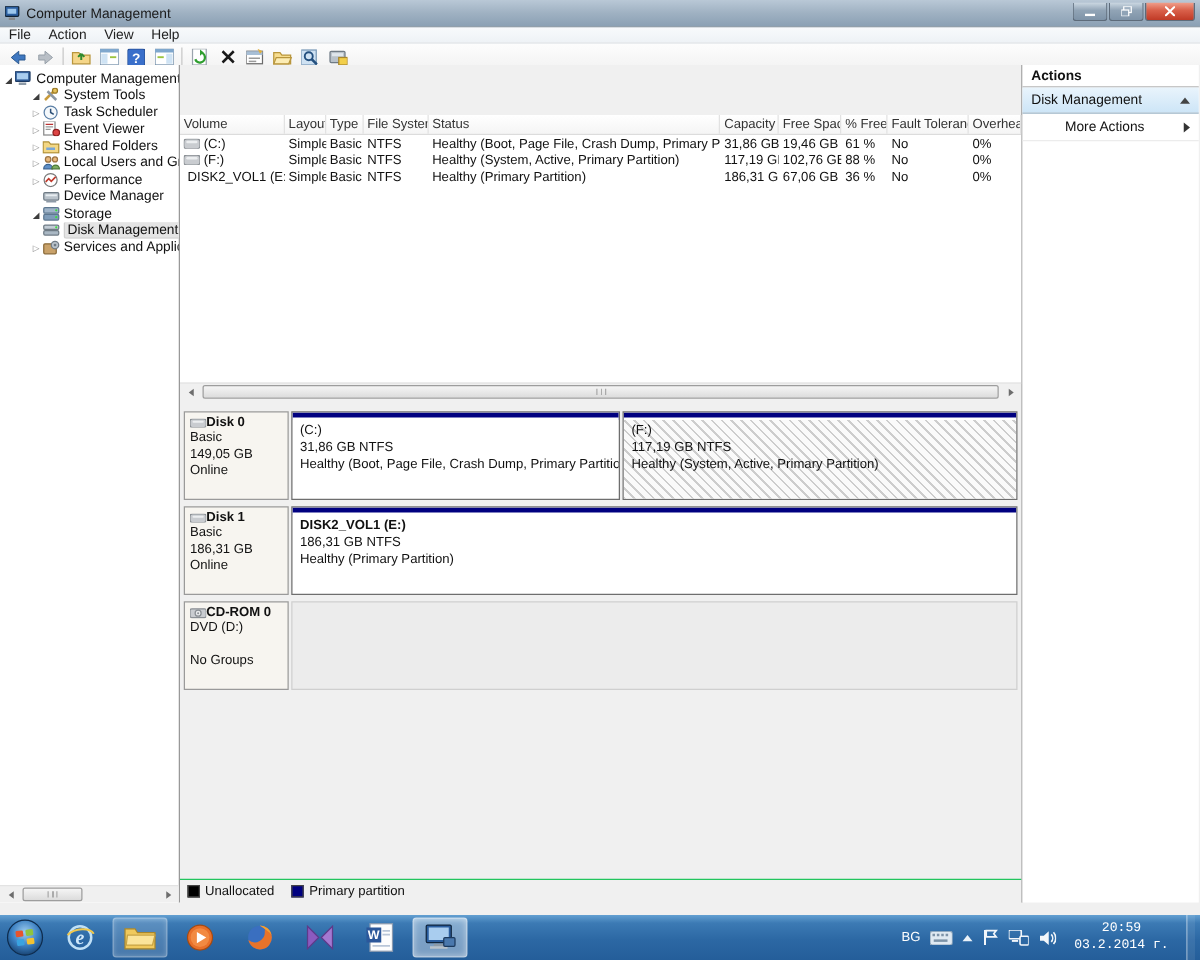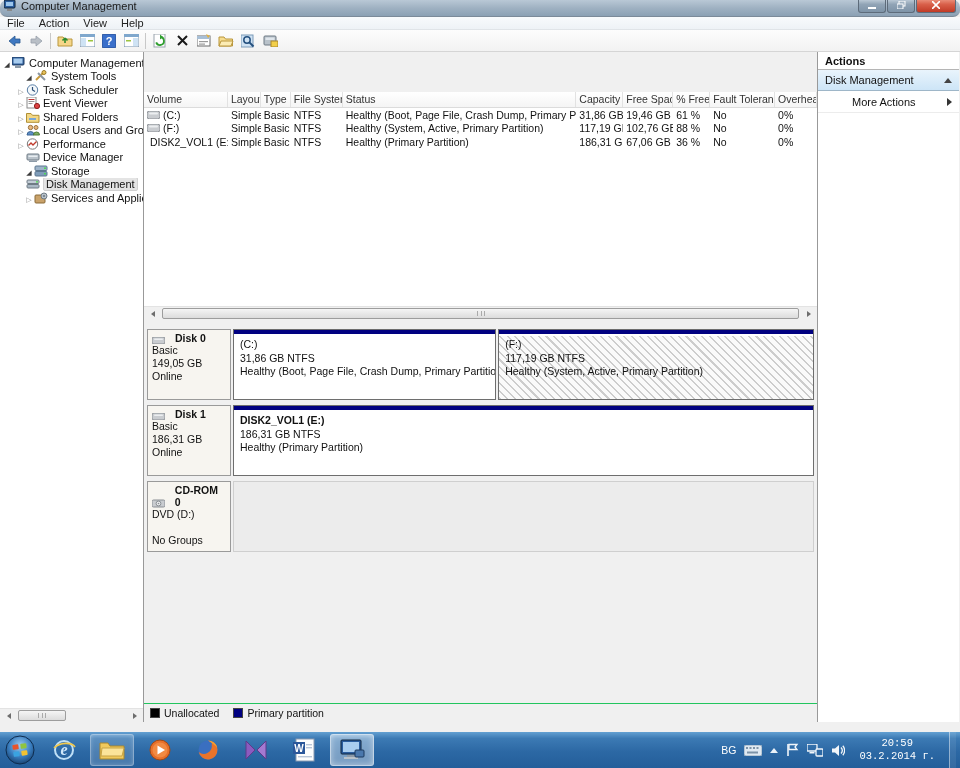--- a/index.html
+++ b/index.html
@@ -1,20 +1,20 @@
 <!DOCTYPE html>
 <html><head>
 <meta charset="utf-8">
 <style>
   * { margin:0; padding:0; box-sizing:border-box; }
   html,body { width:960px; height:768px; overflow:hidden; font-family:"Liberation Sans", sans-serif; background:#000; }
   .window { position:absolute; left:0; top:0; width:960px; height:732px; background:#f0f0f0; }
 
   
-  .titlebar { height:17px; background:linear-gradient(180deg,#b9c8d6 0%,#9fb1c2 50%,#8ba0b4 100%); display:flex; padding:0 4px; border-bottom:1px solid #7b8a99;border-radius:7px; }
+  .titlebar { height:22px; background:linear-gradient(180deg,#b9c8d6 0%,#9fb1c2 50%,#8ba0b4 100%); display:flex; align-items:center; padding:0 4px; border-bottom:1px solid #7b8a99; }
   .titlebar .ticon { width:13px; height:12px; margin-right:4px; }
   .titlebar .ttext { font-size:11px; color:#1a1a1a; flex:1; }
   .winbtns { display:flex; height:15px; margin-top:-2px; }
   .wbtn { width:28px; height:15px; border:1px solid #5d6b7a; border-top:none; border-radius:0 0 3px 3px; display:flex; align-items:center; justify-content:center; background:linear-gradient(180deg,#cdd9e3,#91a4b6 45%,#7e93a7); margin-left:1px; color:#fff; font-size:9px; }
   .wbtn.close { width:40px; background:linear-gradient(180deg,#f0a08c,#d9604a 45%,#c03a26); }
   .wbtn svg { display:block; }
 
   
   .menubar { height:13px; background:linear-gradient(#f8fafc,#eef2f6); display:flex; align-items:center; font-size:11px; color:#222; border-bottom:1px solid #e0e4e8; }
   .menubar span { padding:0 7px; line-height:13px; }
@@ -28,21 +28,21 @@
   .middle { width:674px; display:flex; flex-direction:column; border-right:1px solid #999; }
   .actions-panel { width:141px; background:#fff; }
 
   
   .trow { height:13.5px; display:flex; align-items:center; font-size:11px; color:#111; white-space:nowrap; overflow:hidden; }
   .trow .exp { width:10px; text-align:center; flex:0 0 10px; }
   .exp.expanded::before { content:"◢"; font-size:7px; color:#3c3c3c; }
   .exp.collapsed::before { content:"▷"; font-size:7px; color:#8a8a8a; }
   .exp.none::before { content:""; }
   .trow .ticn { width:14px; height:12px; flex:0 0 14px; margin-right:3px; }
-  .ind0 { padding-left:2px; } .ind1 { padding-left:24px; } .ind2 { padding-left:16px; }
+  .ind0 { padding-left:2px; } .ind1 { padding-left:24px; } .ind2 { padding-left:24px; }
   .trow.selected .tlabel { background:#e4e4e4; border:1px solid #d0d0d0; border-radius:2px; padding:0 2px; }
   .tree-hscroll { position:absolute; left:0; bottom:0; width:143px; }
 
   
   .volume-list { height:214px; background:#fff; font-size:10.5px; overflow:hidden;margin-top:40px; }
   .vhead { display:flex; height:16px; border-bottom:1px solid #dcdcdc; background:linear-gradient(#fff,#f5f5f5); }
   .vhead .cell { border-right:1px solid #e2e2e2; padding:1px 3px; color:#333; white-space:nowrap; overflow:hidden; }
   .vrow { display:flex; height:13.5px; align-items:center; }
   .vrow .cell { padding:0 3px; white-space:nowrap; overflow:hidden; color:#111; display:flex; align-items:center; gap:3px; }
   .c0{width:84px;} .c1{width:33px;} .c2{width:30px;} .c3{width:52px;} .c4{width:234px;} .c5{width:47px;} .c6{width:50px;} .c7{width:37px;} .c8{width:65px;} .c9{width:42px;}
@@ -55,21 +55,21 @@
   .sb-thumb { height:11px; background:linear-gradient(#f5f5f5,#dcdcdc); border:1px solid #9d9d9d; border-radius:2px; display:flex; align-items:center; justify-content:center; }
   .sb-thumb.full { flex:1; margin:0 2px; }
   .sb-thumb.small { width:48px; margin-left:2px; }
   .sb-track { flex:1; }
   .grip { width:8px; height:5px; border-left:1px solid #aaa; border-right:1px solid #aaa; background:linear-gradient(90deg,transparent 3px,#aaa 3px,#aaa 4px,transparent 4px); }
 
   
   .disk-area { flex:1; background:#f0f0f0; padding:9px 3px 0 3px; overflow:hidden; }
   .disk-row { display:flex; height:71px; margin-bottom:5px; }
   .dhead { width:84px; background:#f7f5f0; border:1px solid #9a9a9a; padding:2px 4px; font-size:10.5px; color:#111; }
-  .dhead .dline1 { display:flex; align-items:flex-end; font-weight:bold; gap:10px; }
+  .dhead .dline1 { display:flex; align-items:center; font-weight:bold; gap:0; }
   .dhead .dln { line-height:13px; min-height:13px; }
   .dparts { flex:1; display:flex; gap:2px; margin-left:2px; }
   .part { border:1px solid #6e6e6e; background:#fff; display:flex; flex-direction:column; overflow:hidden; }
   .part .bar { height:6px; background:#000080; border-bottom:2px solid #fff; flex:0 0 auto; }
   .part .ptxt { padding:2px 6px; font-size:10.5px; line-height:1.3; color:#111; white-space:nowrap; overflow:hidden; }
   .part-c { flex:0 0 45.3%; }
   .part-f { flex:1; }
   .part-f .pbody { background:repeating-linear-gradient(45deg, rgba(150,150,150,.45) 0 1.5px, rgba(255,255,255,0) 1.5px 5.5px), #fafafa; }
   .part-e { flex:1; }
   .pbody { flex:1; }

